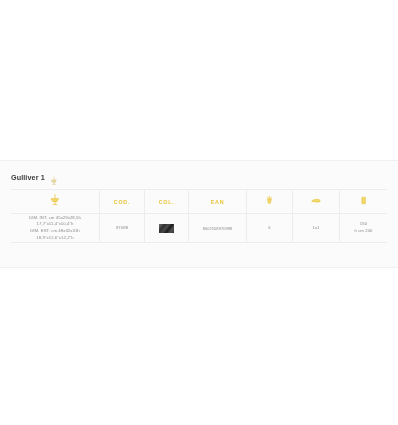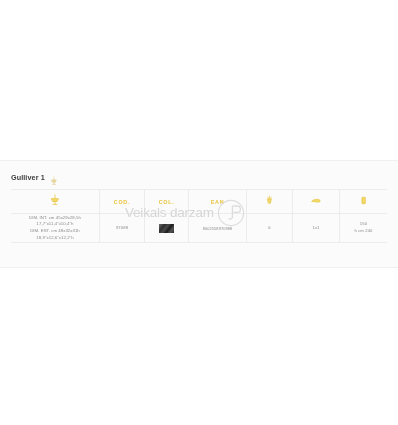--- a/index.html
+++ b/index.html
@@ -295,24 +295,14 @@
           <div class="cell-text">
             <div>150</div>
             <div>h cm 240</div>
           </div>
         </div>
       </div>
 
     </div>
   </div>
 
-  <div class="watermark">
-    <span class="watermark-text">Veikals darzam</span>
-    <span class="watermark-logo">
-      <svg viewBox="0 0 40 40" width="28" height="28" aria-hidden="true">
-        <circle cx="20" cy="20" r="18" fill="none" stroke="#dcdcdc" stroke-width="1.6"></circle>
-        <path d="M22 10 L22 25 C22 28 19.5 29.5 17 28.5" fill="none" stroke="#dcdcdc" stroke-width="1.8" stroke-linecap="round"></path>
-        <path d="M24 10 L29 10 C32 10 33.5 12 33.5 14.5 C33.5 17 32 19 29 19 L24 19" fill="none" stroke="#dcdcdc" stroke-width="1.8" stroke-linecap="round"></path>
-      </svg>
-    </span>
-  </div>
 
 </div>
 
 </body></html>

